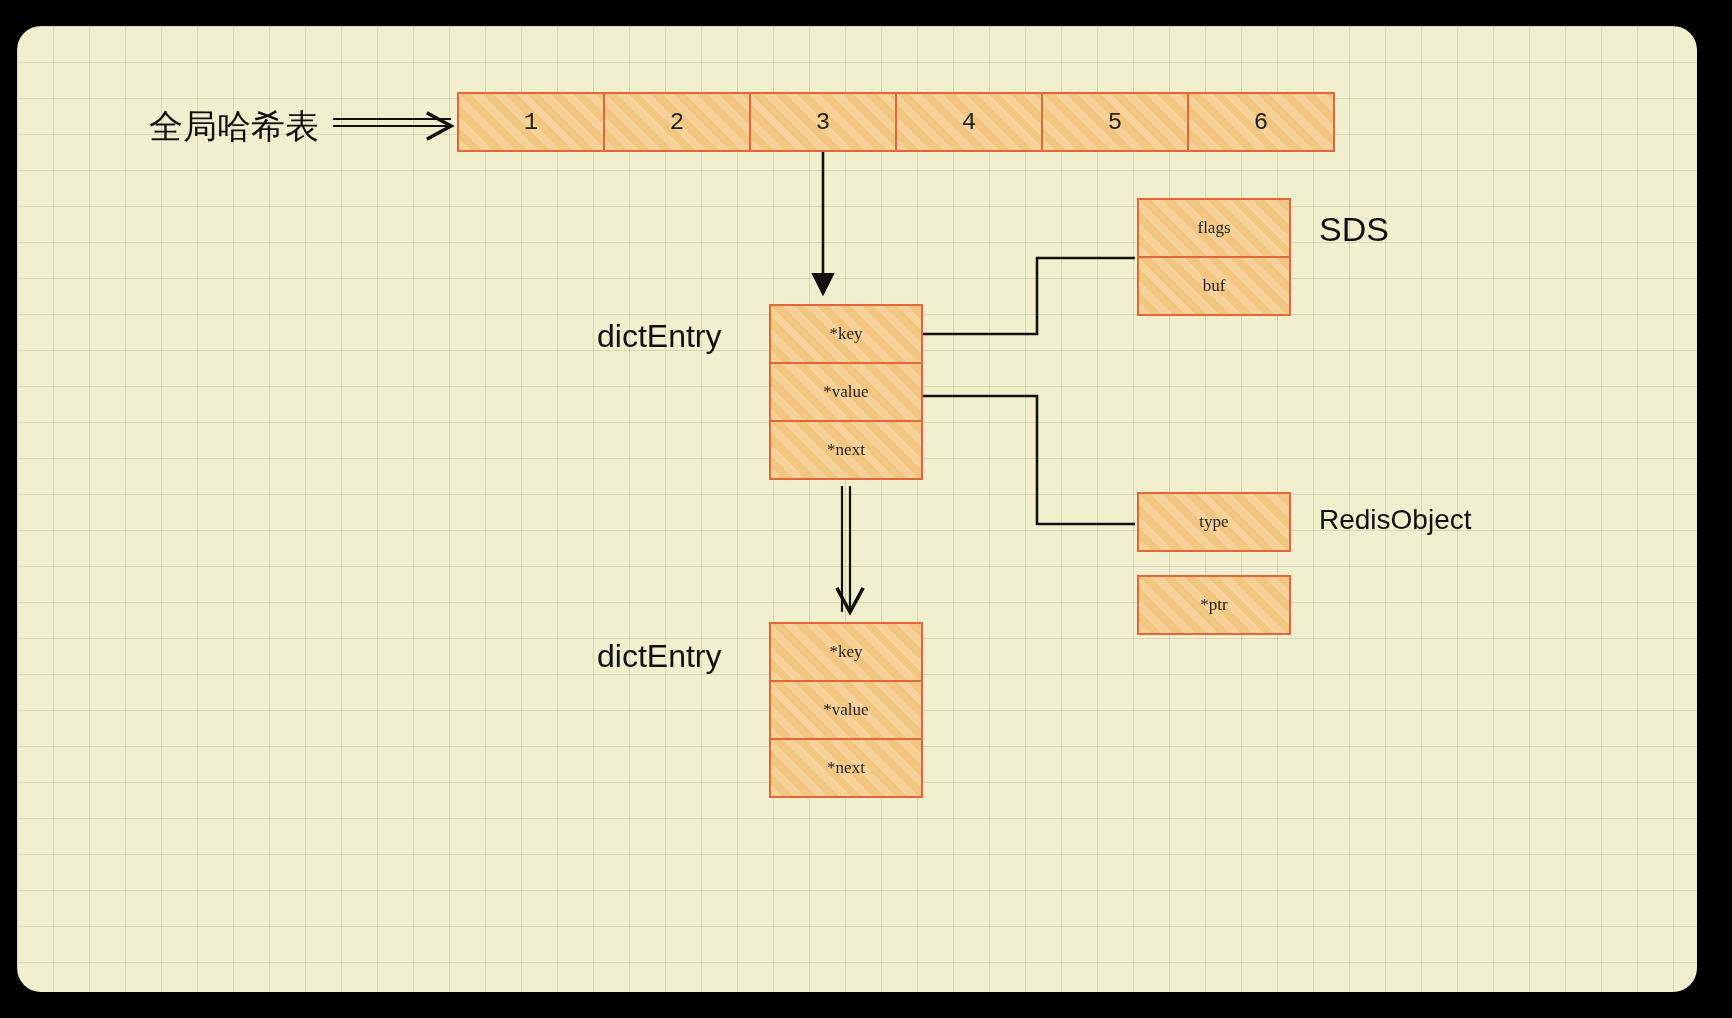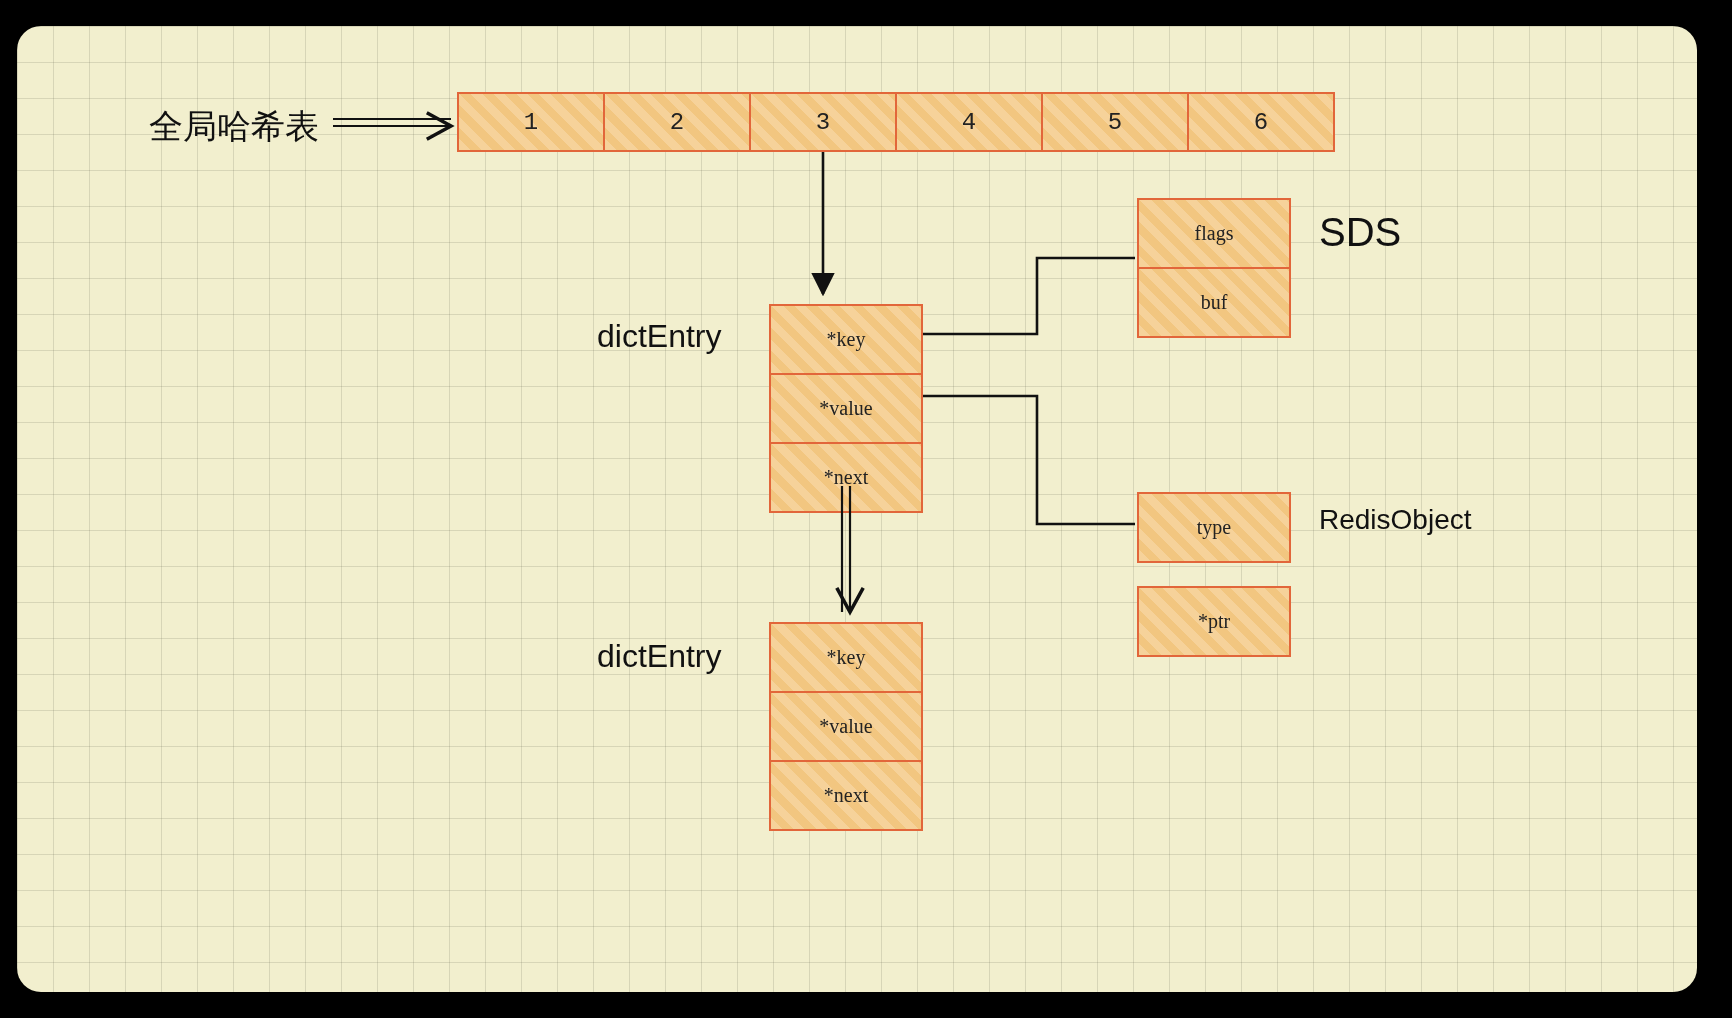--- a/index.html
+++ b/index.html
@@ -56,24 +56,24 @@
   }
   .hash-row .cell { width: 148px; margin-left: -2px; }
   .hash-row .cell:first-child { margin-left: 0; }
   .struct {
     position: absolute;
     display: flex;
     flex-direction: column;
   }
   .struct .cell {
     width: 154px;
-    height: 71px;
+    height: 60px;
     margin-top: -2px;
     font-family: "Comic Sans MS", cursive;
-    font-size: 20px;
+    font-size: 17px;
   }
   .struct .cell:first-child { margin-top: 0; }
   svg.overlay {
     position: absolute;
     left: 0; top: 0;
     width: 1680px;
     height: 966px;
     pointer-events: none;
   }
 </style>
@@ -94,21 +94,21 @@
   </div>
 
   <div class="label" style="left:580px; top:292px; font-size:32px;">dictEntry</div>
 
   <div class="struct" style="left:752px; top:278px;">
     <div class="cell">*key</div>
     <div class="cell">*value</div>
     <div class="cell">*next</div>
   </div>
 
-  <div class="label" style="left:1302px; top:184px; font-size:40px;">SDS</div>
+  <div class="label" style="left:1302px; top:184px; font-size:34px;">SDS</div>
 
   <div class="struct" style="left:1120px; top:172px;">
     <div class="cell">flags</div>
     <div class="cell">buf</div>
   </div>
 
   <div class="label" style="left:1302px; top:478px; font-size:28px;">RedisObject</div>
 
   <div class="struct" style="left:1120px; top:466px;gap:25px;">
     <div class="cell">type</div>

